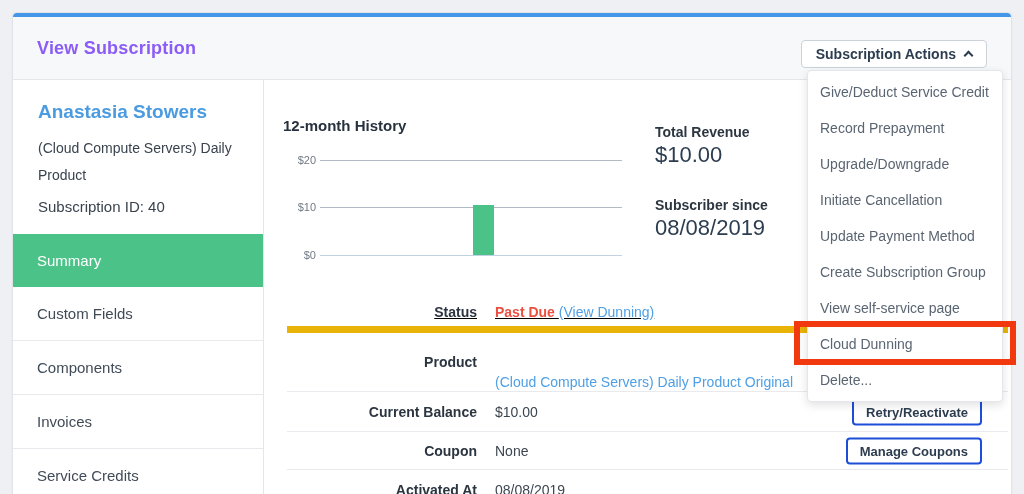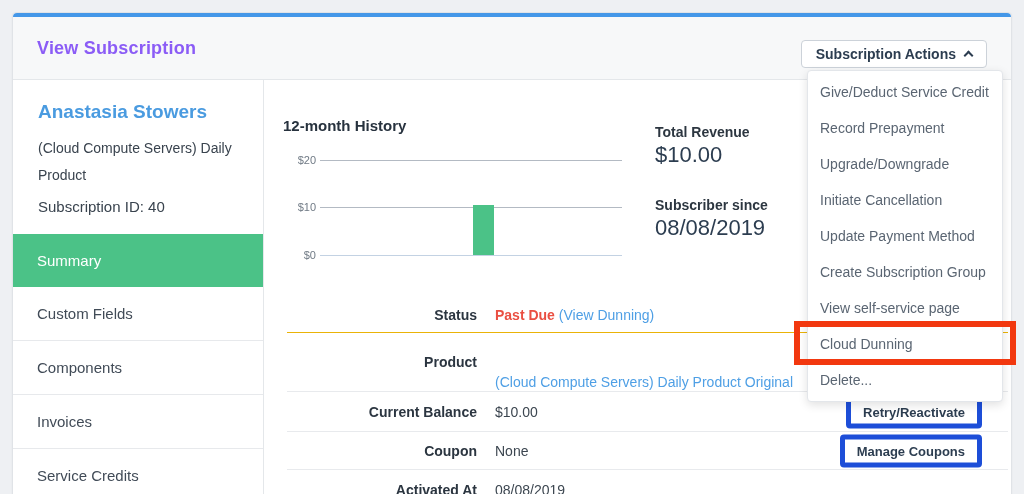--- a/index.html
+++ b/index.html
@@ -40,32 +40,32 @@
   .tick { position:absolute; width:40px; text-align:right; font-size:11px; color:#707a85; left:12px; }
   .gridline { position:absolute; left:56px; width:302px; height:1px; background:#b3bac3; }
   .gridline.zero { background:#c3d2e3; }
   .bar { position:absolute; width:21px; }
 
   .stat-label { position:absolute; left:391px; font-size:14px; font-weight:bold; color:#2c3640; }
   .stat-value { position:absolute; left:391px; font-size:22px; color:#2c3d50; }
 
   .detail-table { position:absolute; left:23px; top:217px; width:721px; }
   .row { position:relative; display:flex; align-items:center; border-bottom:1px solid #e8eaed; }
-  .row.r-status { height:36px; border-bottom:1px solid #eab308; }
+  .row.r-status { height:36px; border-bottom:7px solid #eab308;text-decoration:underline; }
   .row.r-product { height:59px; }
   .row.r-balance { height:40px; }
   .row.r-coupon { height:38px; }
   .row.r-activated { height:40px; border-bottom:none; }
   .row-label { width:190px; text-align:right; font-size:14px; font-weight:bold; color:#2b3540; flex-shrink:0; }
   .row-value { margin-left:18px; font-size:14px; color:#3c4650; }
   .past-due { color:#ea4f42; font-weight:bold; }
   .link { color:#4e9fe5; text-decoration:none; cursor:pointer;margin-top:40px; }
   .product-link { display:inline-block; max-width:300px; line-height:22px; font-size:14px; }
   .row-btn { position:absolute; right:26px; top:50%; transform:translateY(-50%);
-    background:#fff; border:5px solid #1d4ed8; border-radius:4px; padding:4px 12px;
+    background:#fff; border:2px solid #1d4ed8; border-radius:4px; padding:4px 12px;
     font-size:13px; font-weight:bold; color:#2c3d50; cursor:pointer;
     font-family:"Liberation Sans", sans-serif; }
 
   
   .dropdown { position:absolute; left:807px; top:70px; width:196px; z-index:20;
     background:#fff; border:1px solid #e3e6ea; border-radius:4px; padding:3px 0;
     box-shadow:0 3px 10px rgba(0,0,0,.12); }
   .dd-item { height:36px; line-height:36px; padding-left:12px; font-size:14px;
     color:#5a6572; cursor:pointer; white-space:nowrap; }
 

